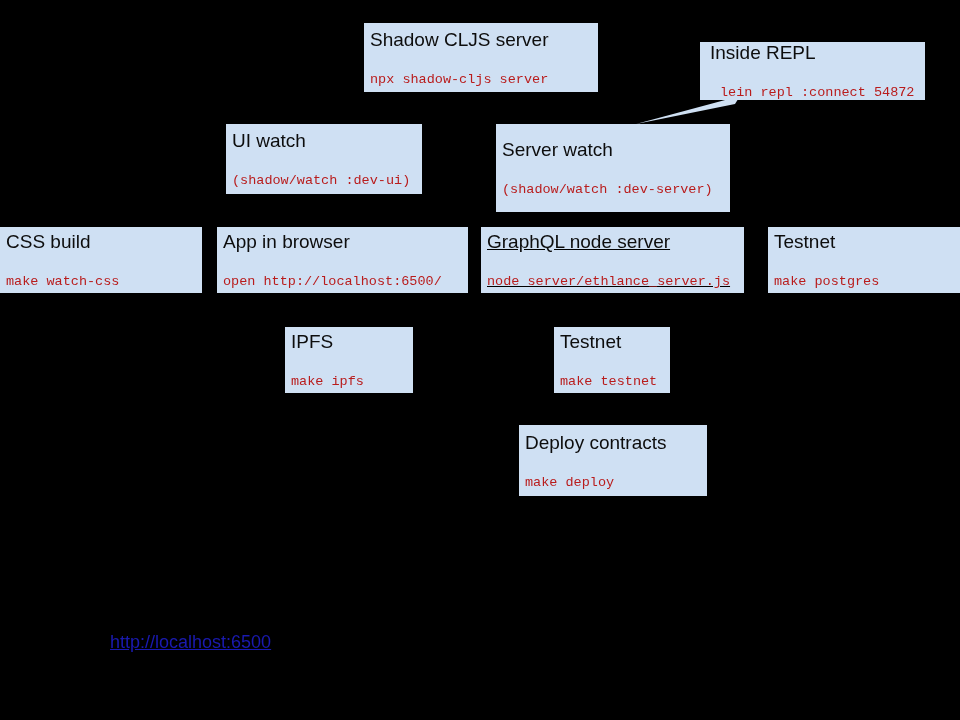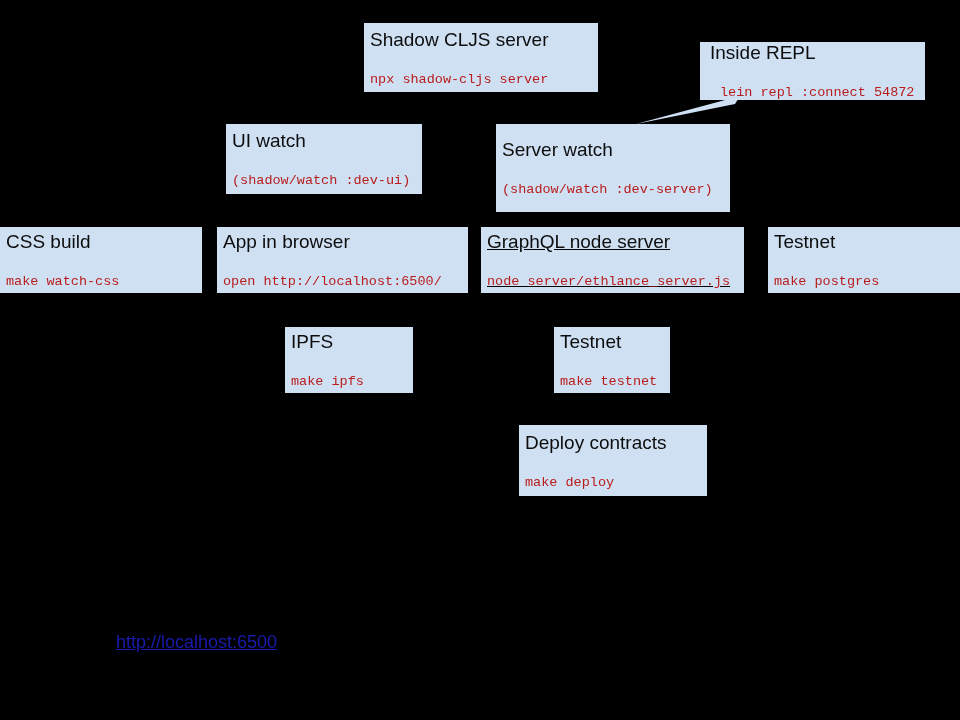--- a/index.html
+++ b/index.html
@@ -124,15 +124,15 @@
     </div>
     <div class="node callout" style="left: 700px; top: 42px; width: 225px; height: 58px;">
       <div class="title">Inside REPL</div>
       <div class="cmd">lein repl :connect 54872</div>
     </div>
     <div class="node" style="left: 364px; top: 23px; width: 234px; height: 69px;">
       <div class="title">Shadow CLJS server</div>
       <div class="cmd">npx shadow-cljs server</div>
     </div>
 
-  <a class="link" href="#" style="left: 116px; top: 631px;">http://localhost:6500</a>
+  <a class="link" href="#" style="left: 110px; top: 631px;">http://localhost:6500</a>
 
 </div>
 
 </body></html>

